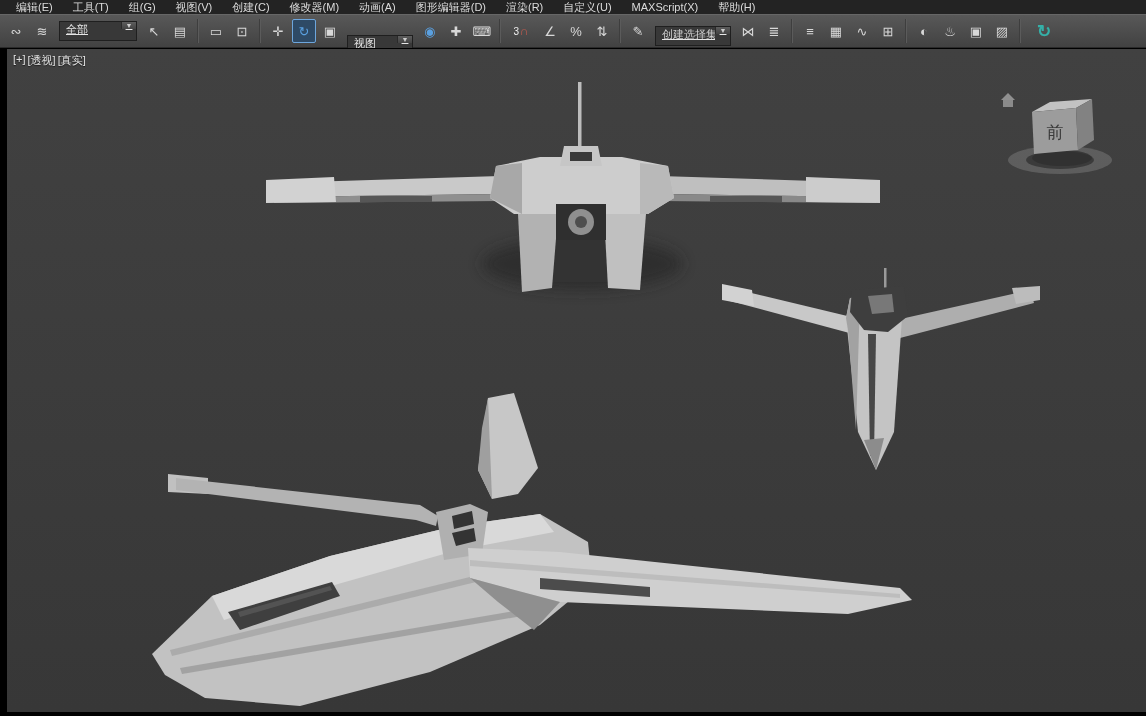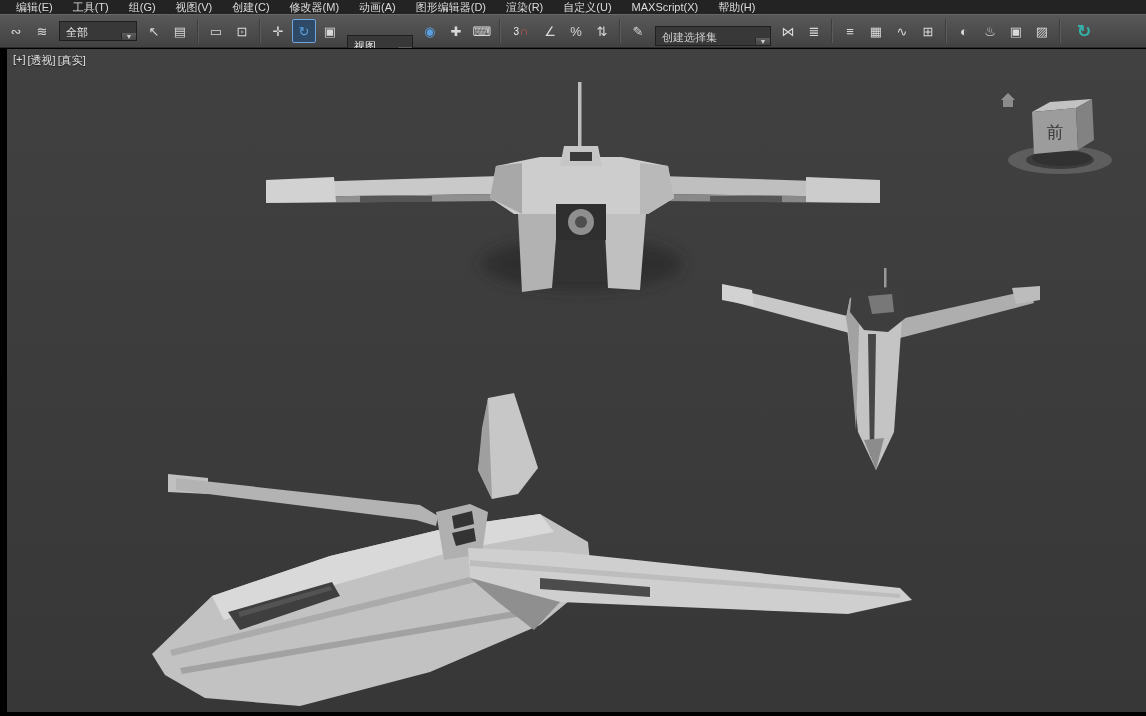--- a/index.html
+++ b/index.html
@@ -24,25 +24,25 @@
     color:#d8d8d8; font-size:13px; border:1px solid transparent; border-radius:2px; flex:0 0 auto;}
   .tbtn.active{background:#2e4a66; border-color:#6da6dd; color:var(--accent_blue);}
   .tbtn.blue{color:var(--accent_blue);}
   .tbtn.teal{color:var(--refresh_teal); font-size:17px; font-weight:bold; margin-left:6px;}
   .tsep{width:2px; height:24px; margin:0 3px;
     background:linear-gradient(90deg,#2f2f2f,#6a6a6a); flex:0 0 auto;}
   .snap{width:30px;}
   .snapnum{font-size:10px; color:#efefef; margin-right:1px;}
   .magnet{color:var(--magnet_red); font-size:12px; font-weight:bold;}
   .combo{height:20px; background:#383838; border:1px solid #1f1f1f;
-    display:flex; align-items:flex-end; color:#e6e6e6; font-size:11px; margin:0 3px; flex:0 0 auto;}
+    display:flex; align-items:flex-start; color:#e6e6e6; font-size:11px; margin:0 3px; flex:0 0 auto;text-decoration:underline;}
   .combo-val{padding:0 6px; display:flex; align-items:center; flex:1; white-space:nowrap; overflow:hidden;}
   .combo-arrow{width:15px; background:linear-gradient(#5d5d5d,#434343); display:flex;
     align-items:center; justify-content:center; font-size:7px; color:#ccc; border-left:1px solid #2a2a2a;}
-  .w-filter{width:78px;} .w-coord{width:66px;margin-top:28px;} .w-selset{width:116px;margin-top:9px;}
+  .w-filter{width:78px;} .w-coord{width:66px;margin-top:28px;} .w-selset{width:76px;margin-top:9px;}
   .w-selset .combo-val{color:#cfcfcf;}
 
   
   .workspace{position:relative; flex:1; background:#000;}
   .viewport{position:absolute; left:7px; top:1px; right:0; bottom:4px;
     background:linear-gradient(#414141,#373737); overflow:hidden;}
   .vp-label{position:absolute; top:4px; left:6px; display:flex; gap:2px;
     font-size:11px; color:#e3e3e3; text-shadow:0 1px 1px rgba(0,0,0,.6); z-index:2;}
   .scene{position:absolute; inset:0; width:100%; height:100%;}
 </style>

